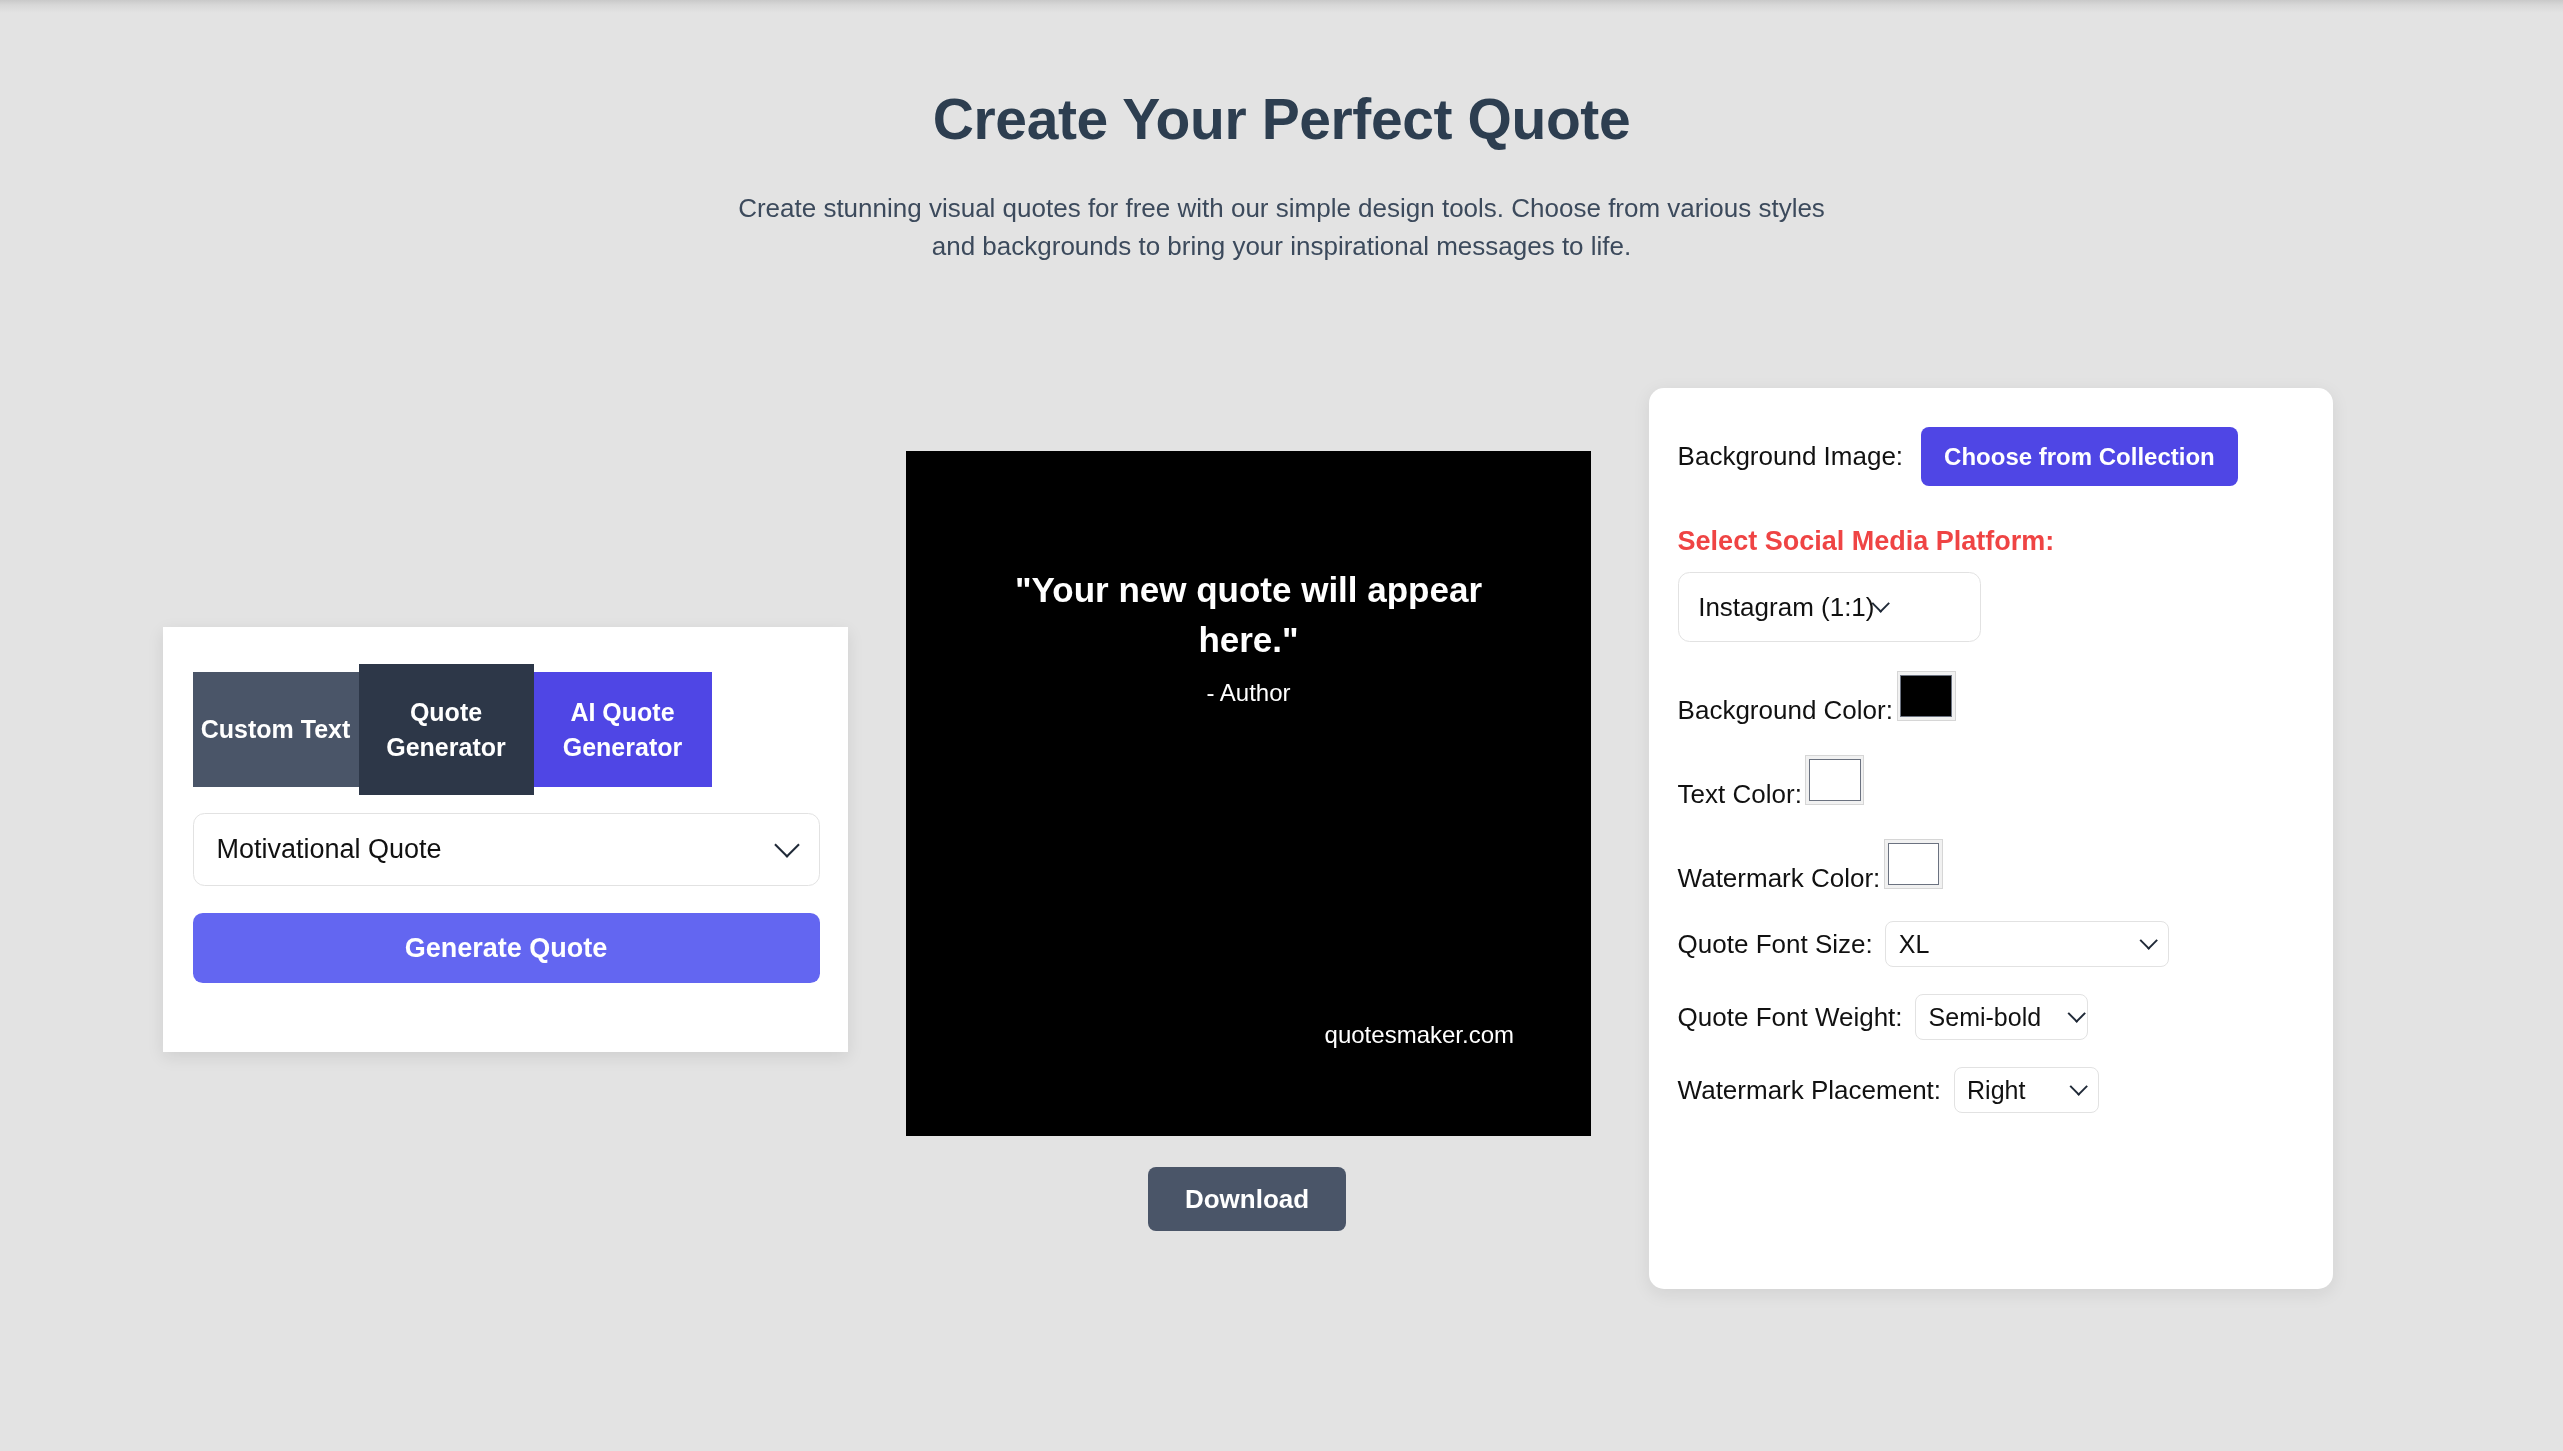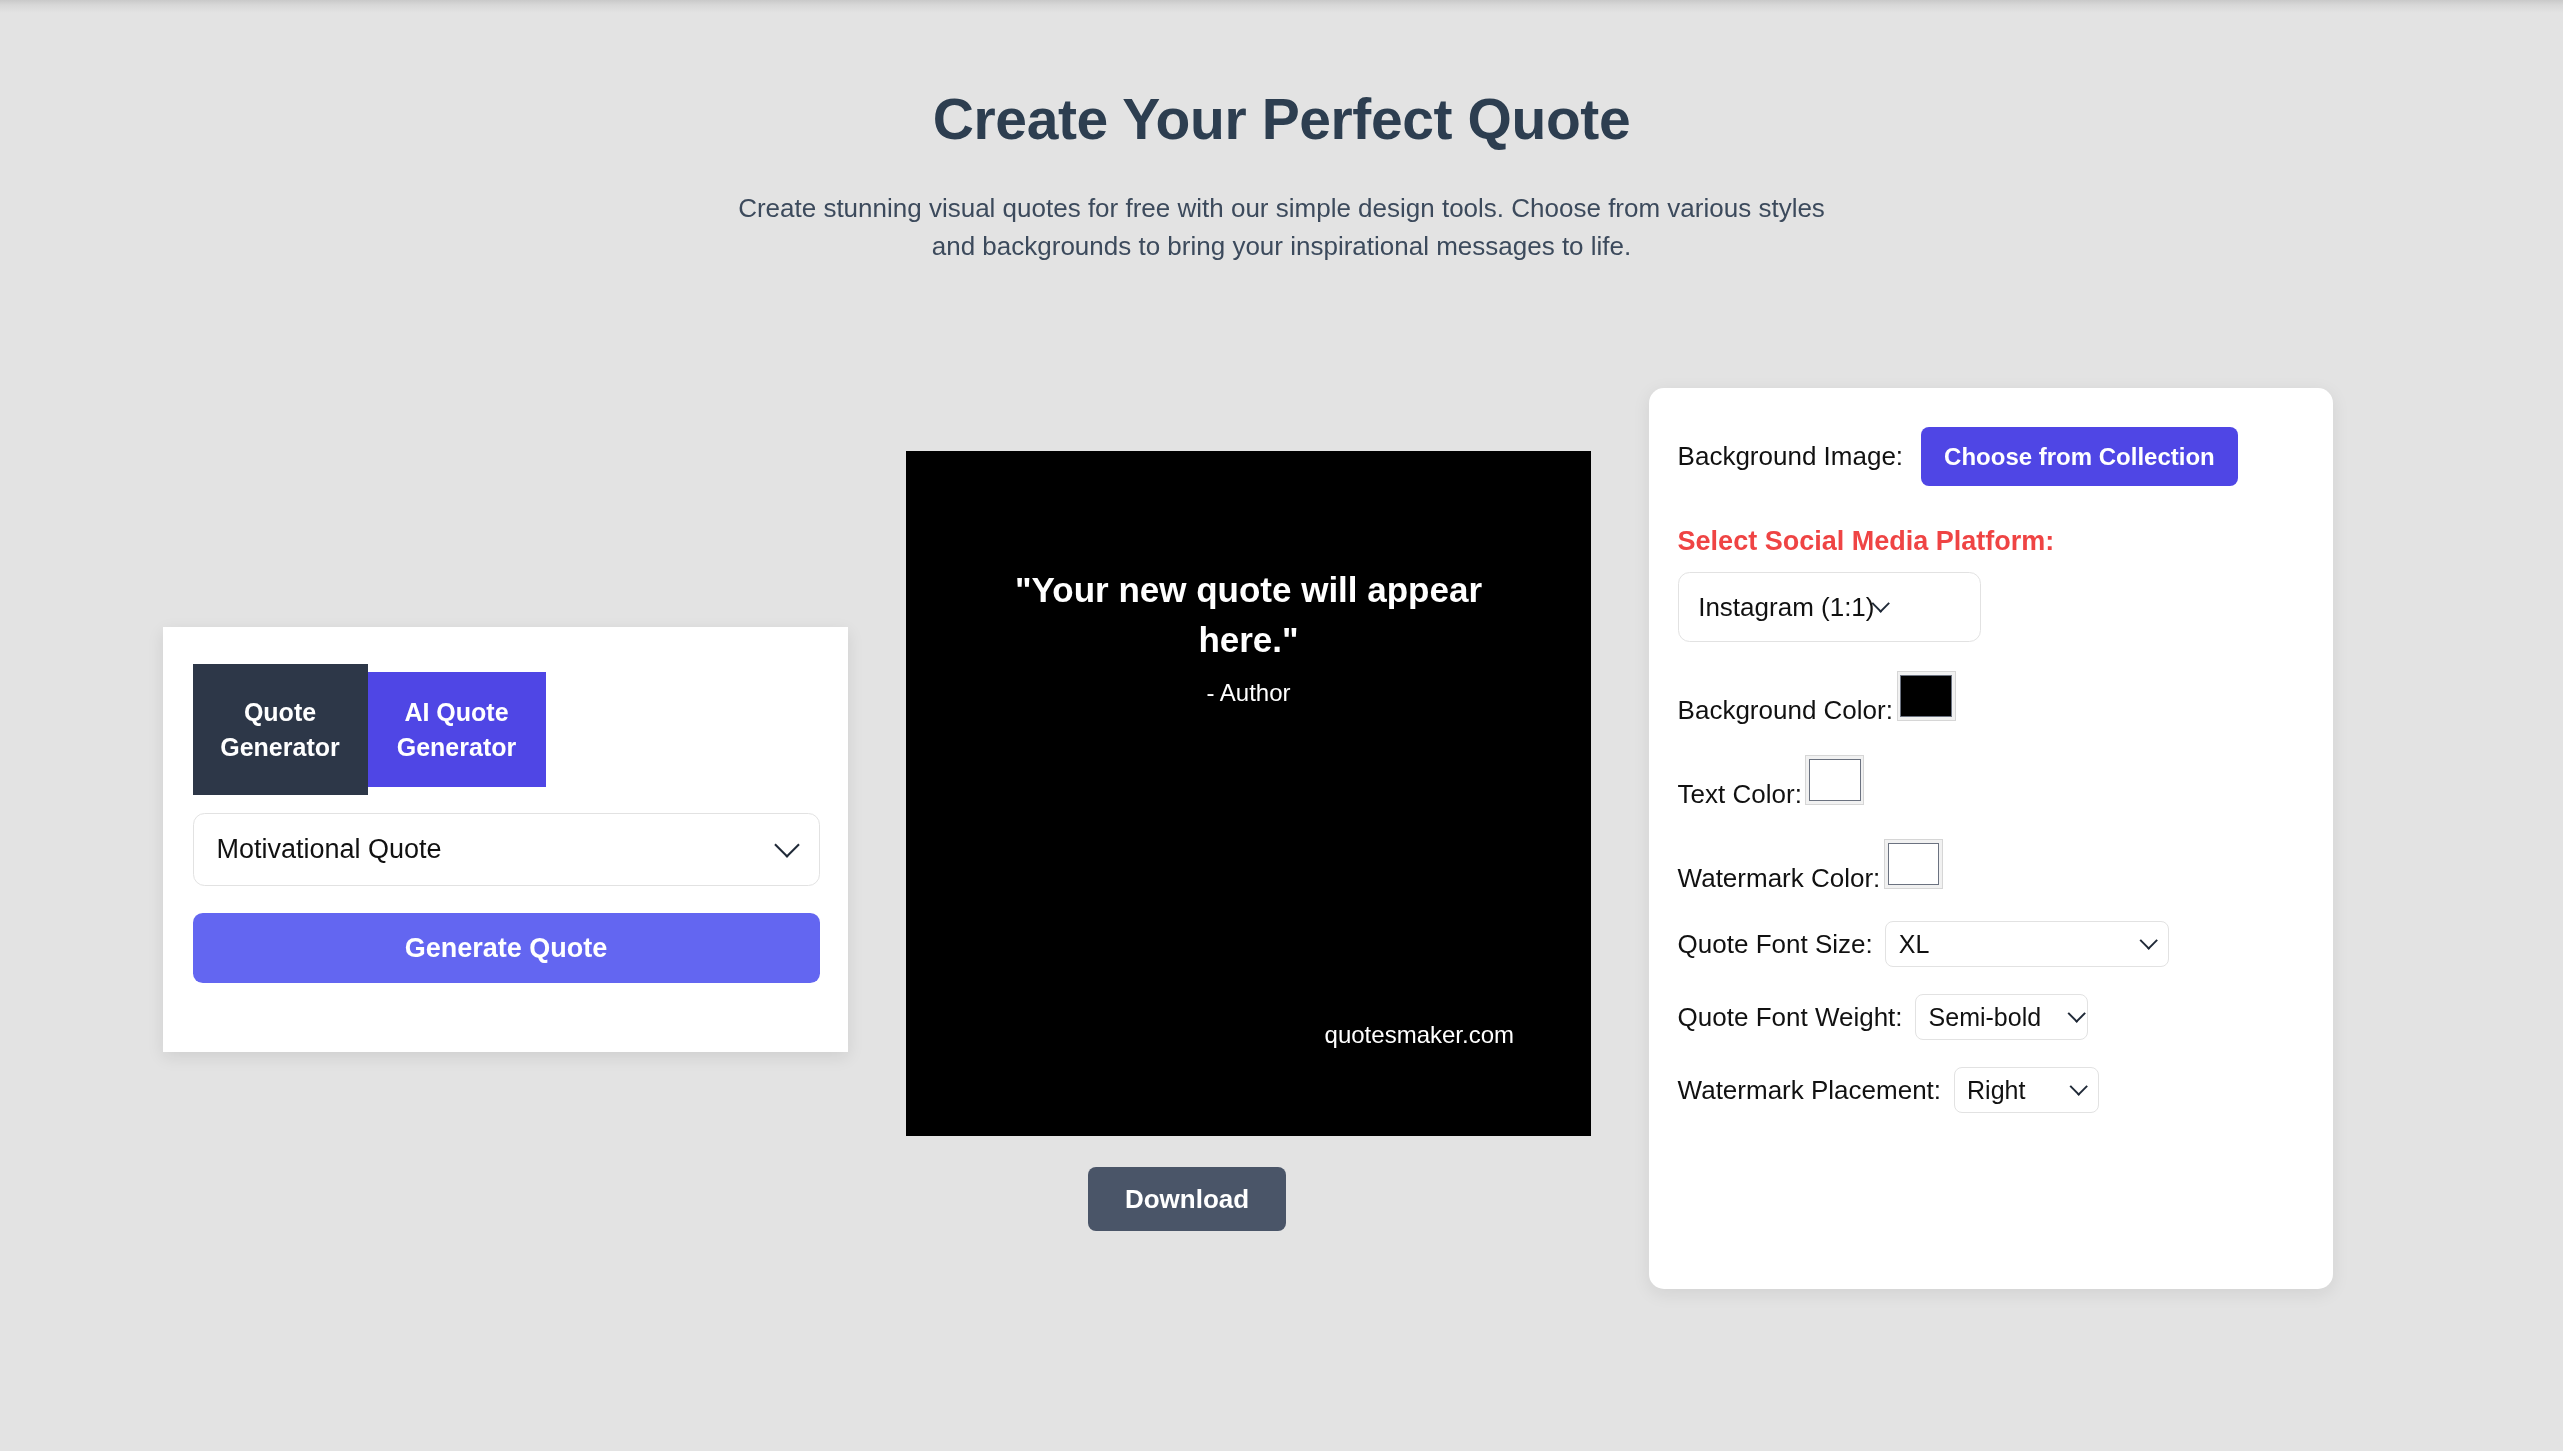--- a/index.html
+++ b/index.html
@@ -165,21 +165,21 @@
   }
   .watermark {
     position: absolute;
     right: 77px;
     bottom: 87px;
     color: #ffffff;
     font-size: 24px;
   }
   .download-btn {
     position: absolute;
-    left: 1088px;
+    left: 1148px;
     top: 1167px;
     width: 198px;
     height: 64px;
     background: #4a5568;
     color: #ffffff;
     border: none;
     border-radius: 8px;
     font-family: "Liberation Sans", sans-serif;
     font-size: 26px;
     font-weight: bold;
@@ -300,20 +300,21 @@
 <div class="top-strip"></div>
 
 <div class="page-header">
   <h1 class="page-title">Create Your Perfect Quote</h1>
   <p class="page-subtitle">Create stunning visual quotes for free with our simple design tools. Choose from various styles and backgrounds to bring your inspirational messages to life.</p>
 </div>
 
 <div class="left-card">
 
   <div class="tab-row">
+    <button class="tab tab-custom">Custom Text</button>
     <button class="tab tab-active">Quote Generator</button>
     <button class="tab tab-ai">AI Quote Generator</button>
   </div>
 
   <div class="genre-select">
     <span>Motivational Quote</span>
     <span class="chev"></span>
   </div>
 
   <button class="generate-btn">Generate Quote</button>

